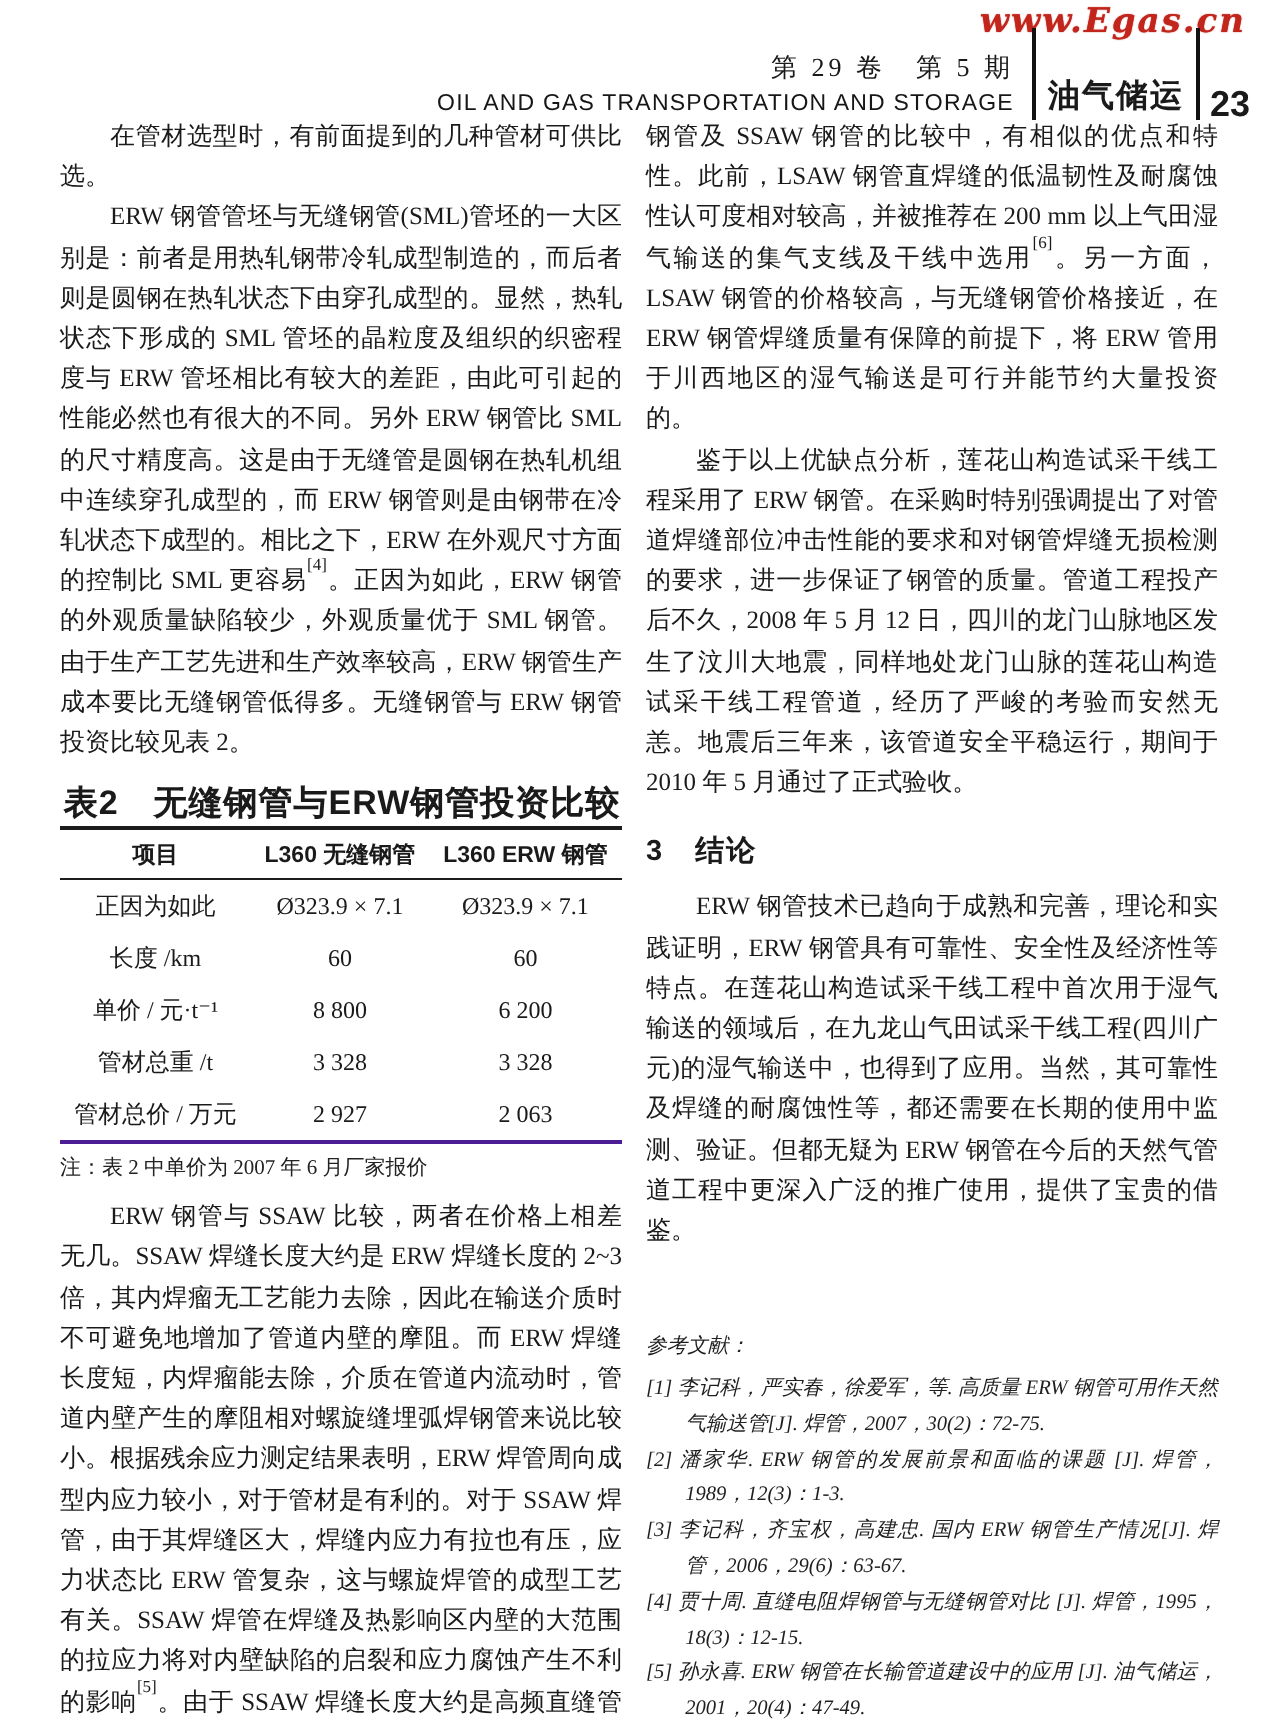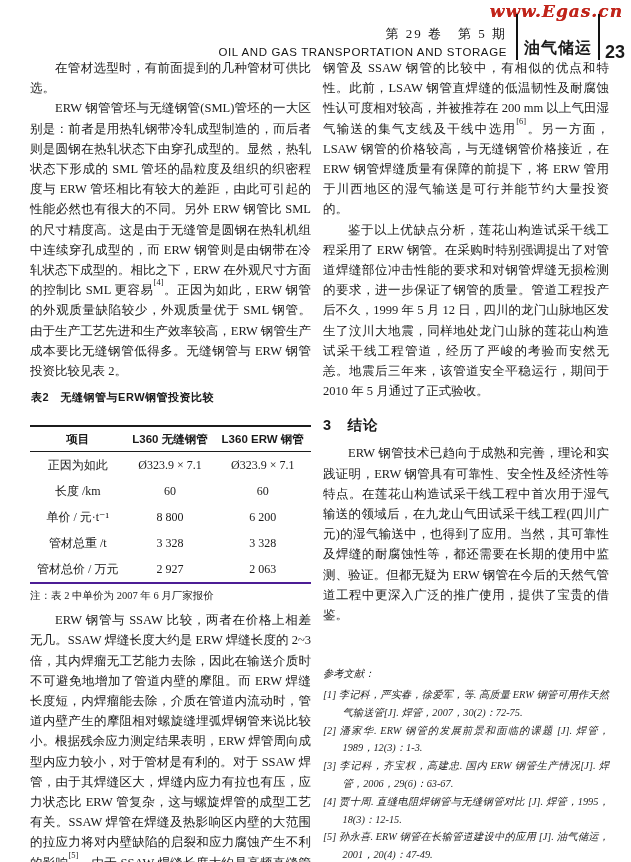--- a/index.html
+++ b/index.html
@@ -24,21 +24,21 @@
   
   .col{position:absolute;top:58px;}
   .col-left{left:30px;width:281px;}
   .col-right{left:323px;width:286px;}
   p.body{margin:0;font-size:12.5px;line-height:20.2px;text-align:justify;}
   p.indent{text-indent:2em;}
   sup{font-size:8.5px;line-height:0;position:relative;top:-.45em;}
   
   .tblock{margin:9px 0 7px 0;}
   .tbl-caption{font-family:"Liberation Sans","DejaVu Sans",sans-serif;font-weight:bold;
-               font-size:11px;margin:0 0 20px 1px;letter-spacing:.5px;}
+               font-size:17px;margin:0 0 0 1px;letter-spacing:.5px;text-align:center;}
   table.invest{width:100%;border-collapse:collapse;
                border-top:2px solid #1c1c1c;border-bottom:2px solid #4c1d95;}
   table.invest td{text-align:center;padding:4.5px 2px;font-size:12px;}
   table.invest thead td{border-bottom:1.3px solid #1c1c1c;font-weight:bold;
                font-family:"Liberation Sans","DejaVu Sans",sans-serif;font-size:11.5px;}
   table.invest td:first-child{width:34%;}
   .tbl-note{font-size:10.5px;margin-top:5px;color:#222;}
   
   .sec-title{font-family:"Liberation Sans","DejaVu Sans",sans-serif;font-weight:bold;
              font-size:14.5px;margin:15px 0 8px 0;letter-spacing:1px;}
@@ -109,21 +109,21 @@
       </table>
       <div class="tbl-note">注：表 2 中单价为 2007 年 6 月厂家报价</div>
     </div>
 
     <p class="body indent">ERW 钢管与 SSAW 比较，两者在价格上相差无几。SSAW 焊缝长度大约是 ERW 焊缝长度的 2~3 倍，其内焊瘤无工艺能力去除，因此在输送介质时不可避免地增加了管道内壁的摩阻。而 ERW 焊缝长度短，内焊瘤能去除，介质在管道内流动时，管道内壁产生的摩阻相对螺旋缝埋弧焊钢管来说比较小。根据残余应力测定结果表明，ERW 焊管周向成型内应力较小，对于管材是有利的。对于 SSAW 焊管，由于其焊缝区大，焊缝内应力有拉也有压，应力状态比 ERW 管复杂，这与螺旋焊管的成型工艺有关。SSAW 焊管在焊缝及热影响区内壁的大范围的拉应力将对内壁缺陷的启裂和应力腐蚀产生不利的影响<sup>[5]</sup>。由于 SSAW 焊缝长度大约是高频直缝管焊缝长度的 2~3 倍，成品管焊缝的防腐处理比较困难；ERW 钢管具有焊缝短(与螺旋缝焊管相比)，钢管壁厚均匀、长度稳定、几何尺寸精度高，防腐及组装焊接的质量易保证。同时，由于本工程气质中含有少量的水和二氧化碳，具有微弱的酸性，更不宜采用 SSAW 焊管。</p>
 
   </div>
 
   <div class="col col-right">
     <p class="body">钢管及 SSAW 钢管的比较中，有相似的优点和特性。此前，LSAW 钢管直焊缝的低温韧性及耐腐蚀性认可度相对较高，并被推荐在 200 mm 以上气田湿气输送的集气支线及干线中选用<sup>[6]</sup>。另一方面，LSAW 钢管的价格较高，与无缝钢管价格接近，在 ERW 钢管焊缝质量有保障的前提下，将 ERW 管用于川西地区的湿气输送是可行并能节约大量投资的。</p>
-    <p class="body indent">鉴于以上优缺点分析，莲花山构造试采干线工程采用了 ERW 钢管。在采购时特别强调提出了对管道焊缝部位冲击性能的要求和对钢管焊缝无损检测的要求，进一步保证了钢管的质量。管道工程投产后不久，1999 年 5 月 12 日，四川的龙门山脉地区发生了汶川大地震，同样地处龙门山脉的莲花山构造试采干线工程管道，经历了严峻的考验而安然无恙。地震后三年来，该管道安全平稳运行，期间于 2010 年 5 月通过了正式验收。</p>
+    <p class="body indent">鉴于以上优缺点分析，莲花山构造试采干线工程采用了 ERW 钢管。在采购时特别强调提出了对管道焊缝部位冲击性能的要求和对钢管焊缝无损检测的要求，进一步保证了钢管的质量。管道工程投产后不久，2008 年 5 月 12 日，四川的龙门山脉地区发生了汶川大地震，同样地处龙门山脉的莲花山构造试采干线工程管道，经历了严峻的考验而安然无恙。地震后三年来，该管道安全平稳运行，期间于 2010 年 5 月通过了正式验收。</p>
 
     <div class="sec-title">3　结论</div>
     <p class="body indent">ERW 钢管技术已趋向于成熟和完善，理论和实践证明，ERW 钢管具有可靠性、安全性及经济性等特点。在莲花山构造试采干线工程中首次用于湿气输送的领域后，在九龙山气田试采干线工程(四川广元)的湿气输送中，也得到了应用。当然，其可靠性及焊缝的耐腐蚀性等，都还需要在长期的使用中监测、验证。但都无疑为 ERW 钢管在今后的天然气管道工程中更深入广泛的推广使用，提供了宝贵的借鉴。</p>
 
     <div class="refs">
       <div class="refs-label">参考文献：</div>
       <div class="ref-item">[1] 李记科，严实春，徐爱军，等. 高质量 ERW 钢管可用作天然气输送管[J]. 焊管，2007，30(2)：72-75.</div>
       <div class="ref-item">[2] 潘家华. ERW 钢管的发展前景和面临的课题 [J]. 焊管，1989，12(3)：1-3.</div>
       <div class="ref-item">[3] 李记科，齐宝权，高建忠. 国内 ERW 钢管生产情况[J]. 焊管，2006，29(6)：63-67.</div>
       <div class="ref-item">[4] 贾十周. 直缝电阻焊钢管与无缝钢管对比 [J]. 焊管，1995，18(3)：12-15.</div>

